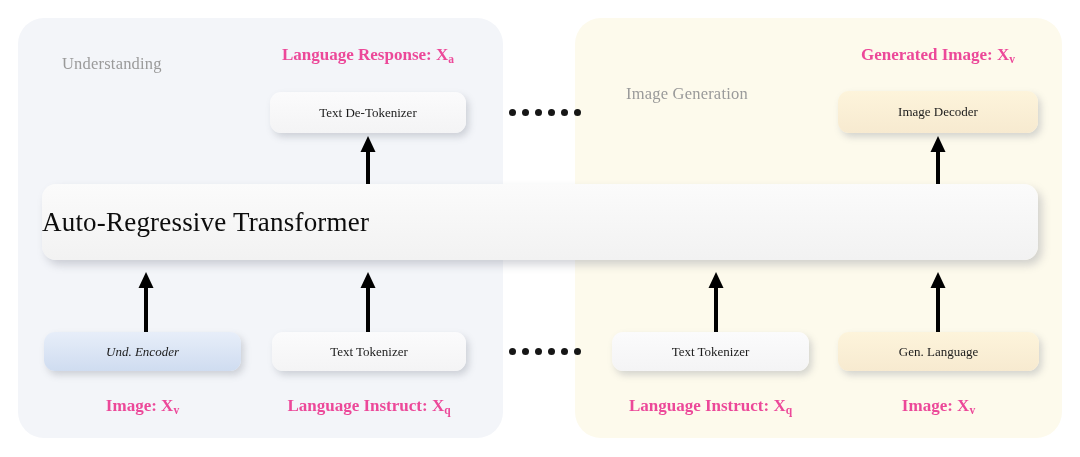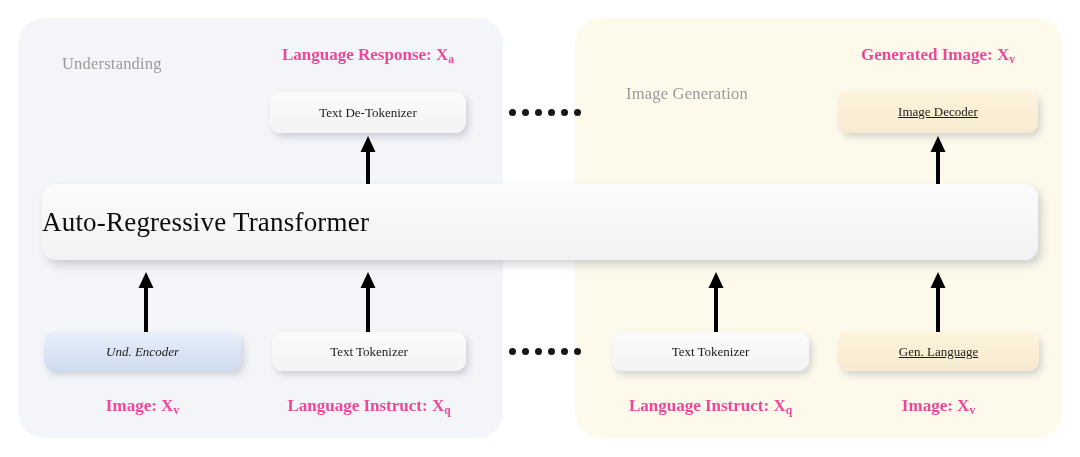--- a/index.html
+++ b/index.html
@@ -83,21 +83,20 @@
     box-shadow: 3px 4px 7px rgba(120,125,140,0.30);
   }
   .module.neutral {
     background: linear-gradient(180deg, #fbfbfc 0%, #f4f4f5 100%);
   }
   .module.blue {
     background: linear-gradient(180deg, #e7eef9 0%, #cfdcf0 100%);
   }
   .module.cream {
     background: linear-gradient(180deg, #fdf4db 0%, #f7ead0 100%);
-    text-decoration: underline;
   }
 
   #mod-text-detokenizer { left: 270px; top: 92px;  width: 196px; height: 41px; }
   #mod-image-decoder    { left: 838px; top: 91px;  width: 200px; height: 42px; }
   #mod-und-encoder      { left: 44px;  top: 332px; width: 197px; height: 39px; font-style: italic; }
   #mod-text-tokenizer-l { left: 272px; top: 332px; width: 194px; height: 39px; }
   #mod-text-tokenizer-r { left: 612px; top: 332px; width: 197px; height: 39px; }
   #mod-gen-encoder      { left: 838px; top: 332px; width: 201px; height: 39px; }
 
   

